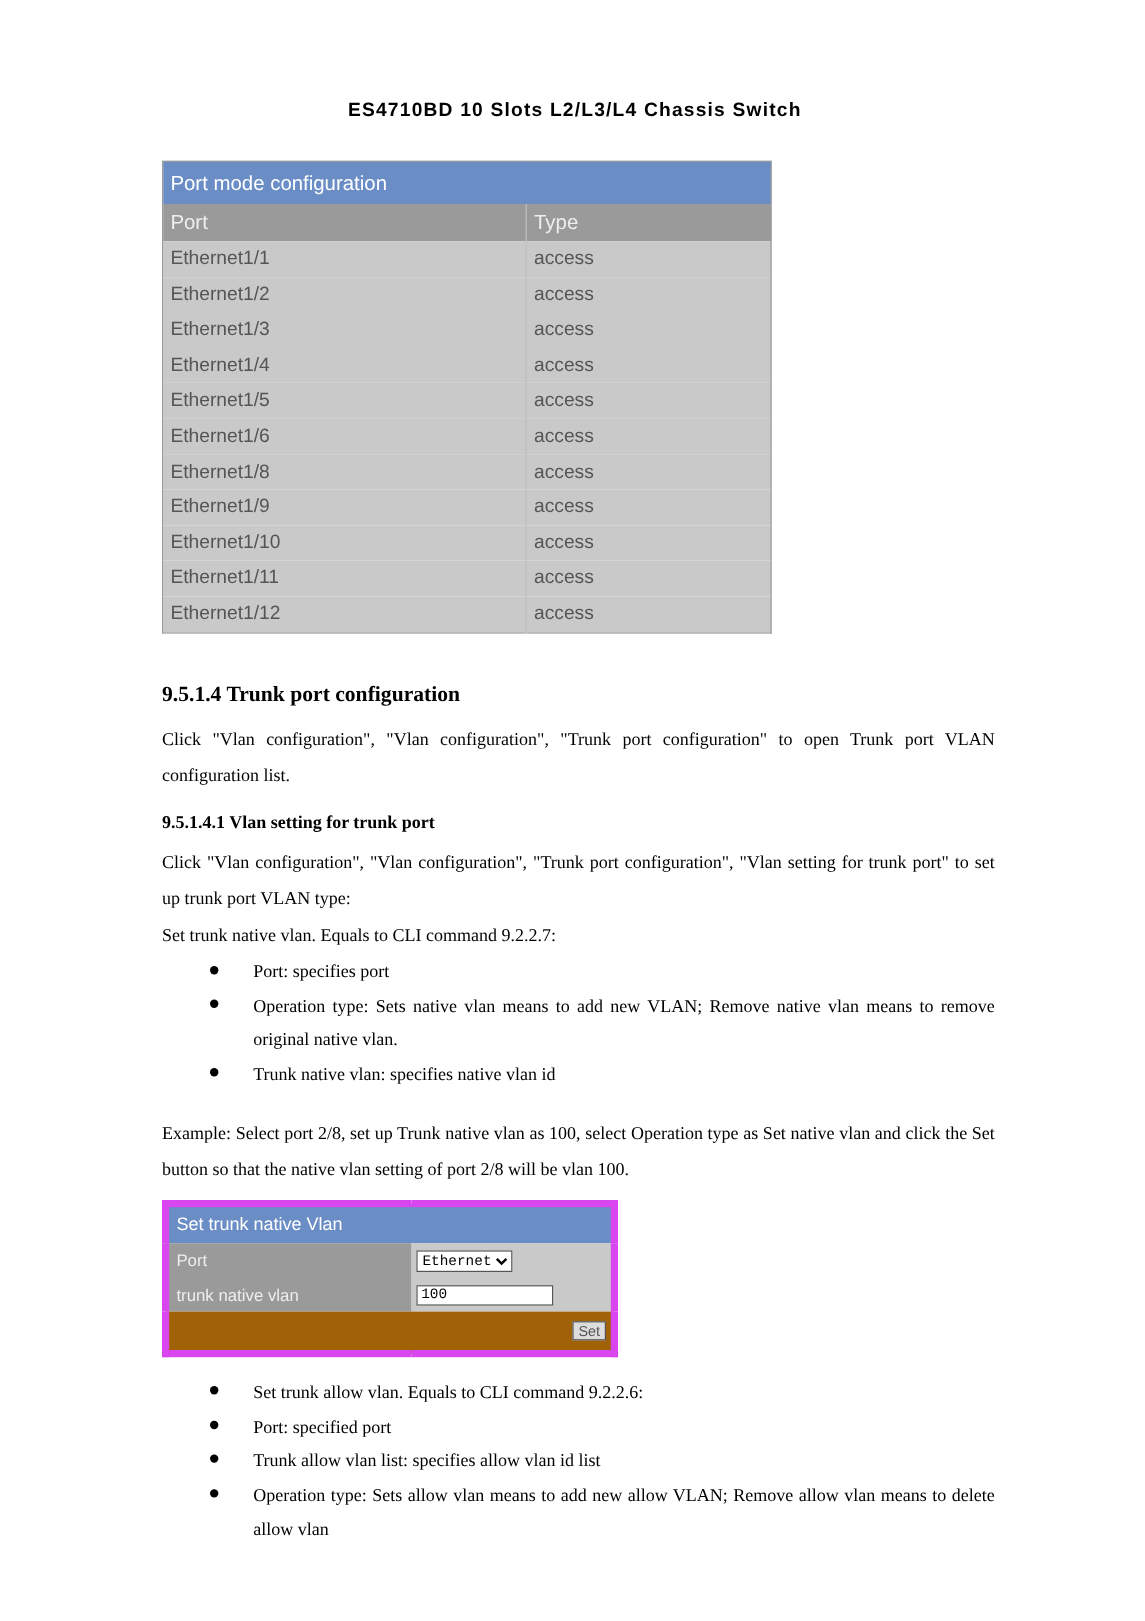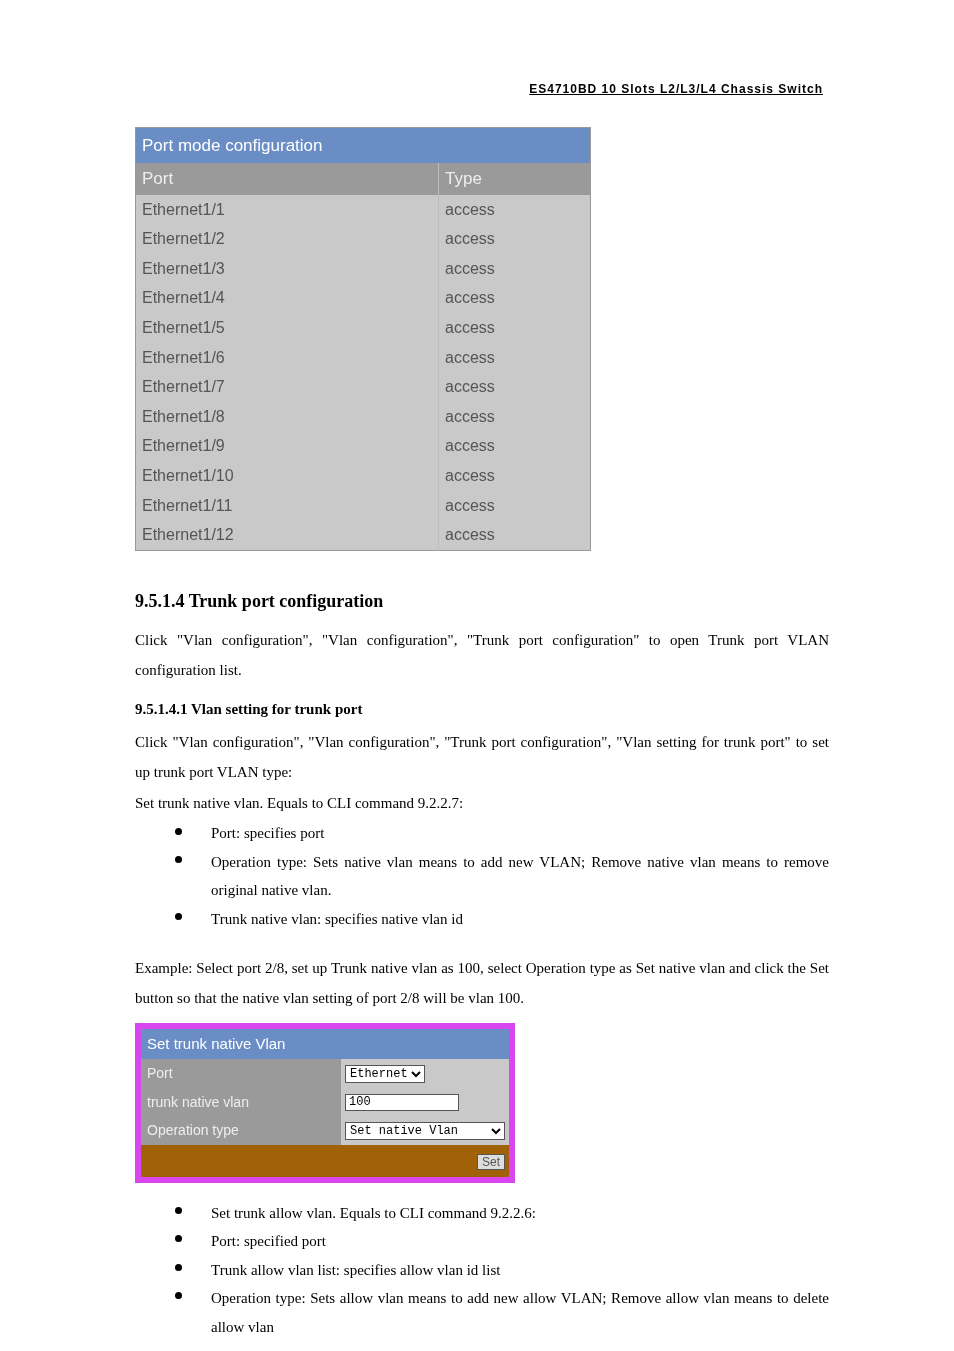--- a/index.html
+++ b/index.html
@@ -9,36 +9,35 @@
     background: #fff;
     margin: 0;
     padding: 80px 125px 60px 135px;
     width: 954px;
     box-sizing: border-box;
     line-height: 1.6;
   }
   .hdr {
     font-family: Arial, sans-serif;
     font-weight: bold;
-    font-size: 12px;
-    text-align: right;
+    font-size: 16px;
+    text-align: center;
     letter-spacing: 1px;
     margin-bottom: 28px;
     padding-right: 6px;
-    text-decoration: underline;
   }
   .ui-table {
     border-collapse: collapse;
     font-family: Verdana, Arial, sans-serif;
     color: #444;
   }
   .ui-table td {
     padding: 2px 6px;
   }
-  .tbl1 { width: 456px; padding-left: 36px; }
+  .tbl1 { width: 508px; padding-left: 36px; }
   .tbl1 .title-row td {
     background: #6a8dc6;
     color: #fff;
     font-size: 17px;
     padding: 4px 6px;
   }
   .tbl1 .head-row td {
     background: #9a9a9a;
     color: #eee;
     font-size: 17px;
@@ -183,24 +182,20 @@
       <tr class="data">
         <td>Ethernet1/4</td>
         <td>access</td>
       </tr>
       <tr class="data">
         <td>Ethernet1/5</td>
         <td>access</td>
       </tr>
       <tr class="data">
         <td>Ethernet1/6</td>
-        <td>access</td>
-      </tr>
-      <tr class="data">
-        <td>Ethernet1/7</td>
         <td>access</td>
       </tr>
       <tr class="data">
         <td>Ethernet1/8</td>
         <td>access</td>
       </tr>
       <tr class="data">
         <td>Ethernet1/9</td>
         <td>access</td>
       </tr>
@@ -247,28 +242,20 @@
         <option>Ethernet2/8</option>
       </select>
     </td>
   </tr>
   <tr>
     <td class="lbl">trunk native vlan</td>
     <td class="val">
       <input class="inp" value="100" style="">
     </td>
   </tr>
-  <tr>
-    <td class="lbl">Operation type</td>
-    <td class="val">
-      <select class="sel" style="width:160px">
-        <option>Set native Vlan</option>
-      </select>
-    </td>
-  </tr>
   <tr class="btnrow">
           <td colspan="2">
     <button class="btn">Set</button>
   </td>
         </tr>
 </tbody>
     </table>
 </div>
 
 <ul class="bul" id="bul2">

